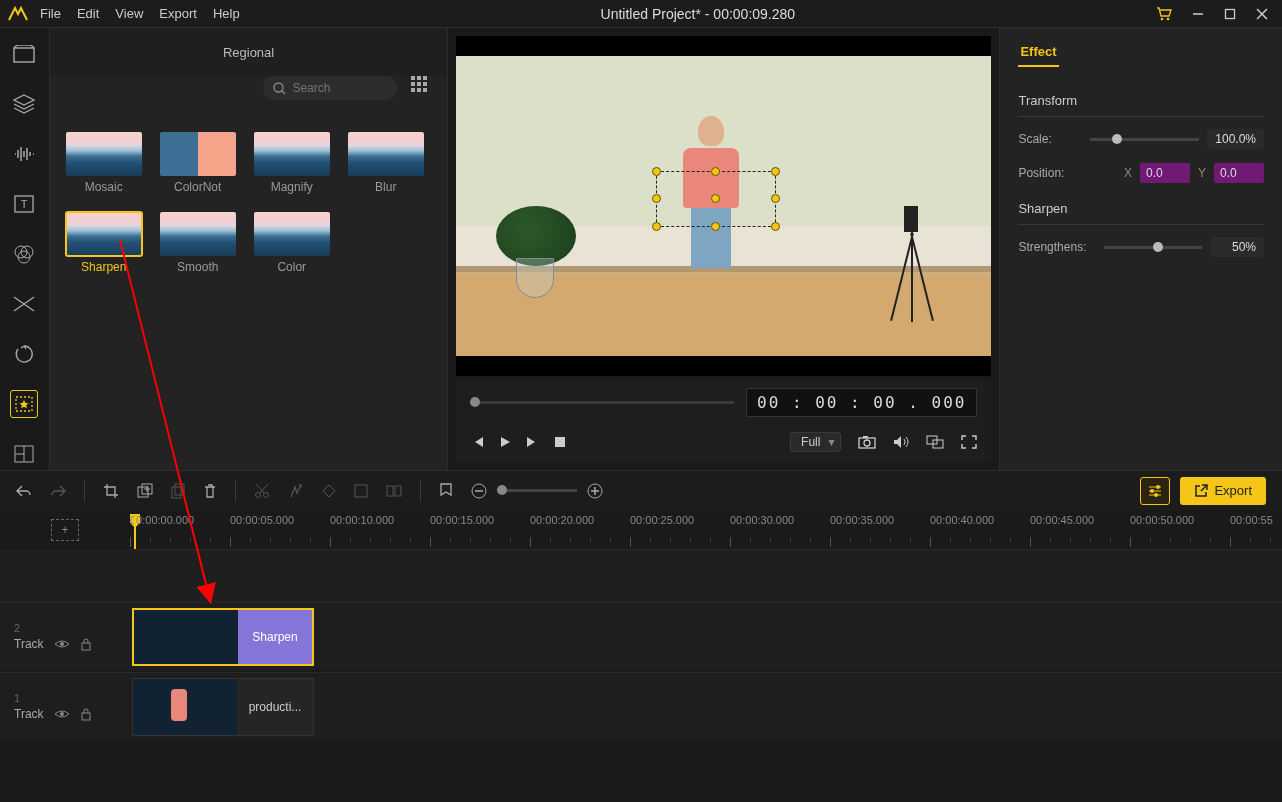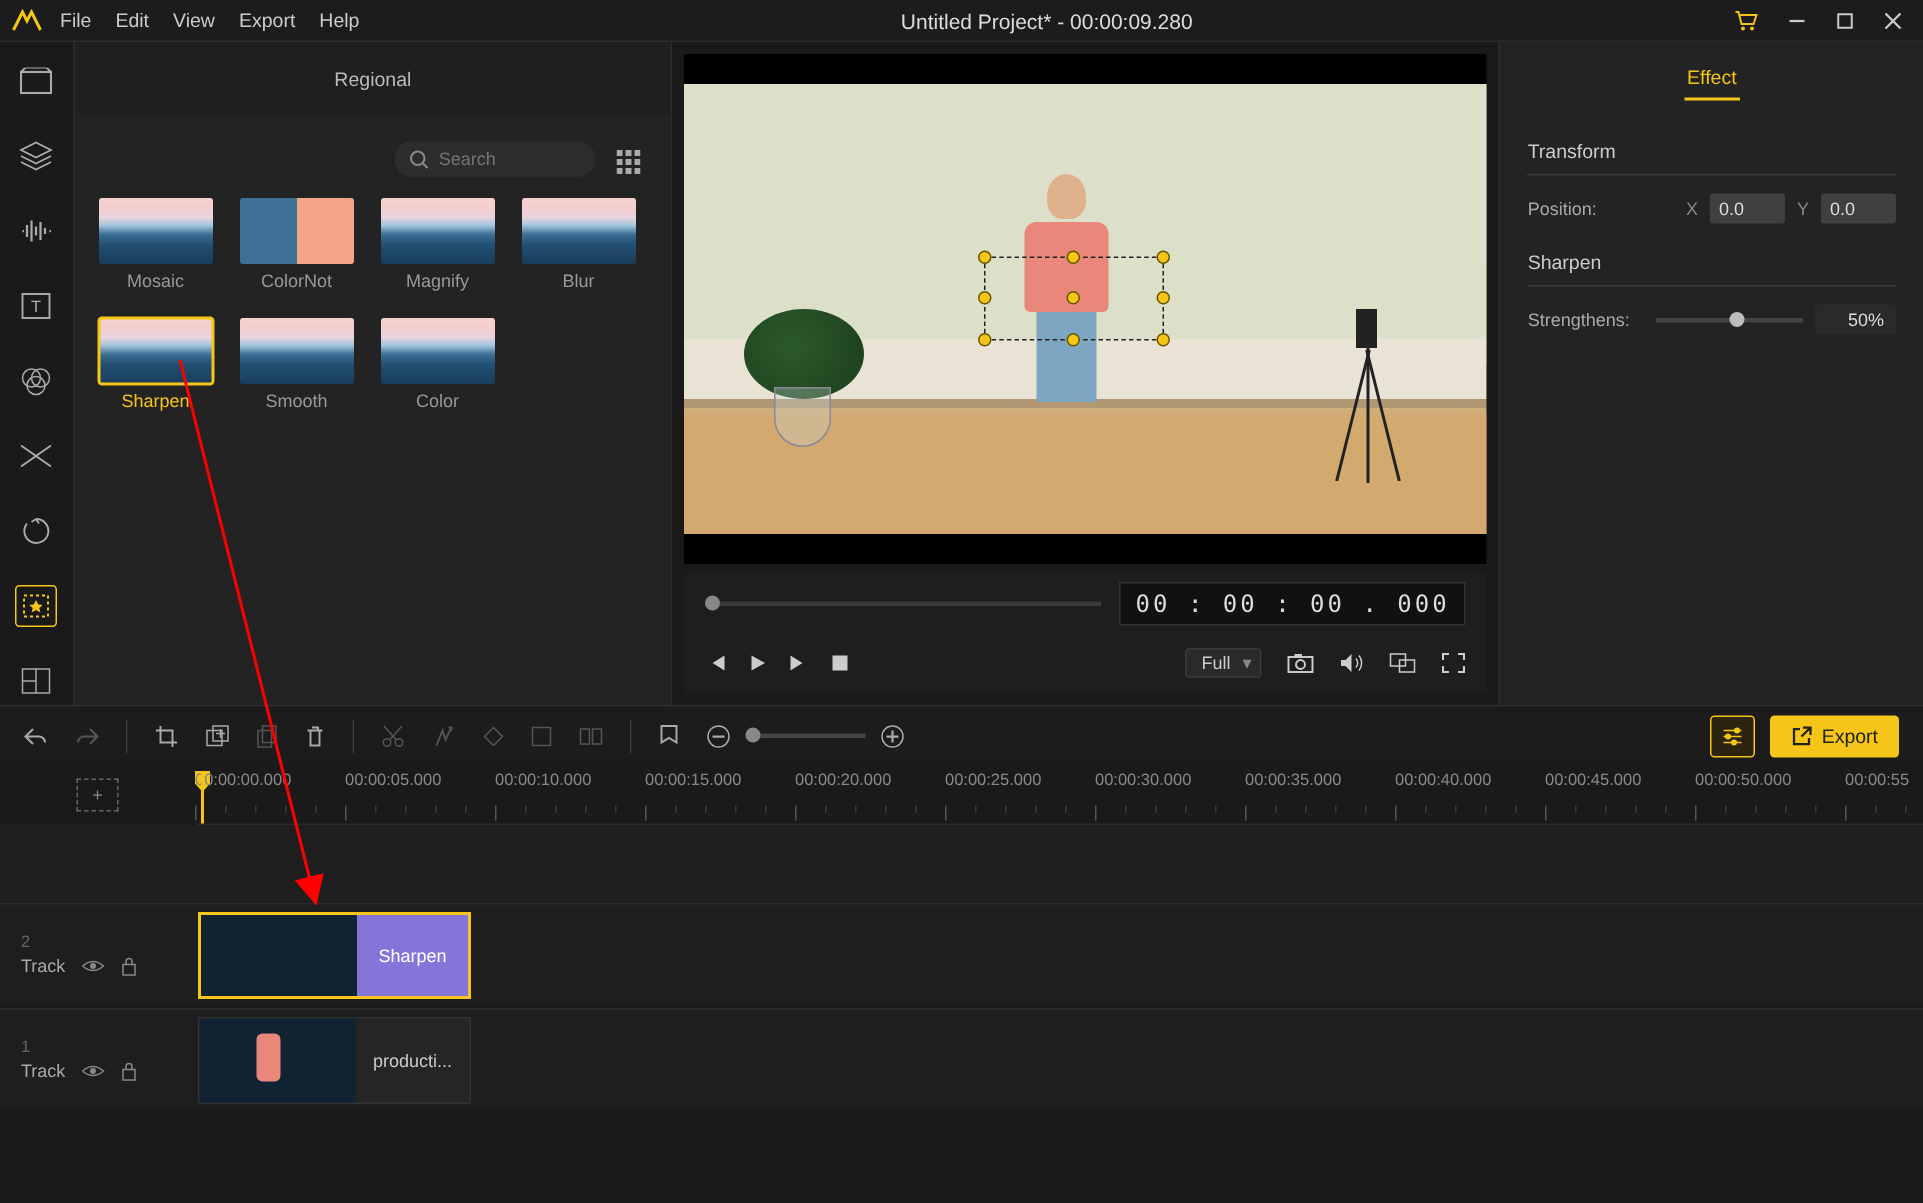--- a/index.html
+++ b/index.html
@@ -16,21 +16,21 @@
 .win-controls .cart { color: #f5c518; }
 
 
 .main { flex: 1; display: flex; overflow: hidden; }
 .left-nav { width: 50px; background: #1a1a1a; border-right: 1px solid #2d2d2d; display: flex; flex-direction: column; align-items: center; padding-top: 12px; gap: 22px; }
 .left-nav .nav-icon { width: 28px; height: 28px; display: flex; align-items: center; justify-content: center; color: #999; cursor: pointer; }
 .left-nav .nav-icon.active { border: 1px solid #f5c518; border-radius: 3px; color: #f5c518; }
 
 .panel-regional { width: 400px; background: #232323; display: flex; flex-direction: column; }
 .panel-header { height: 48px; display:flex; align-items:center; justify-content:center; color:#bbb; font-size:13px; background:#1f1f1f;}
-.panel-search-row { height: 42px; display:flex; align-items:flex-end; justify-content:flex-end; gap:14px; padding: 0 18px; background:#232323;}
+.panel-search-row { height: 42px; display:flex; align-items:flex-start; justify-content:flex-end; gap:14px; padding: 0 18px; background:#232323;}
 .search-box { width:134px; height:24px; background:#2d2d2d; border-radius:12px; display:flex; align-items:center; padding:0 10px; gap:6px; color:#777;}
 .search-box input { background:transparent; border:none; outline:none; color:#aaa; width:90px; font-size:12px;}
 .grid-icon { width:18px; height:18px; color:#888; cursor:pointer;}
 
 .effects-grid { padding: 14px 16px; display:flex; flex-wrap:wrap; gap: 18px 18px; align-content:flex-start;text-align:right;}
 .effect-item { width: 76px; display:flex; flex-direction:column; align-items:center; gap:4px;}
 .effect-thumb { width:76px; height:44px; border-radius:2px; background: linear-gradient(to bottom, #f6d4ce 0%, #f3cdd0 18%, #e7d5e0 30%, #9ec3da 42%, #3e6f95 55%, #224f73 70%, #183d5a 100%);}
 .effect-thumb.split { background: linear-gradient(to right, #3e6f95 0 50%, #f5a48a 50% 100%);}
 .effect-item.selected .effect-thumb { outline: 2px solid #f5c518; outline-offset:-1px;}
 .effect-item.selected .effect-label { color:#f5c518;}
@@ -68,31 +68,31 @@
 .scrub-track .dot{ position:absolute; left:0; top:-4px; width:10px; height:10px; border-radius:50%; background:#888;}
 .timecode-box { background:#111; color:#ddd; padding:4px 10px; font-family:monospace; letter-spacing:2px; font-size:16px; border:1px solid #333;}
 .preview-controls { height:40px; background:#1e1e1e; display:flex; align-items:center; padding:0 14px; gap:18px;}
 .pc-left { display:flex; gap:14px; align-items:center;}
 .pc-right { margin-left:auto; display:flex; gap:17px; align-items:center;}
 .size-select { background:#2a2a2a; color:#ccc; padding:2px 20px 2px 10px; border:1px solid #3a3a3a; border-radius:3px; position:relative; font-size:12px;}
 .size-select::after { content:"▾"; position:absolute; right:6px; color:#888;}
 
 
 .right-panel { width: 284px; background:#232323; border-left:1px solid #2d2d2d; padding: 10px 18px;}
-.right-tab { text-align:center; padding-bottom:8px;}
+.right-tab { text-align:left; padding-bottom:8px;font-weight:bold;}
 .right-tab span { color:#f5c518; border-bottom:2px solid #f5c518; padding:6px 2px; font-size:13px; display:inline-block;}
 .prop-section { margin-top:18px;}
 .prop-title { color:#ccc; font-size:13px; border-bottom:1px solid #3a3a3a; padding-bottom:8px; margin-bottom:12px;}
 .prop-row { display:flex; align-items:center; margin-bottom:14px; gap:8px;}
 .prop-label { width:64px; color:#aaa; font-size:12px;}
 .slider-track { flex:1; height:3px; background:#444; position:relative;}
 .slider-track .knob { position:absolute; top:-4px; width:10px; height:10px; border-radius:50%; background:#bbb;}
 .val-box { min-width:54px; background:#2a2a2a; color:#ddd; font-size:12px; padding:3px 8px; text-align:right; border-radius:2px;}
 .coord-label { color:#888; font-size:12px;}
-.coord-input { width:50px; background:#404040; color:#ddd; font-size:12px; padding:3px 6px; border-radius:2px;}
+.coord-input { width:50px; background:#701a75; color:#ddd; font-size:12px; padding:3px 6px; border-radius:2px;}
 
 
 .toolbar2 { height:40px; background:#1c1c1c; border-top:1px solid #2d2d2d; display:flex; align-items:center; padding:0 16px; gap:18px;}
 .toolbar2 .sep { width:1px; height:22px; background:#3a3a3a;}
 .toolbar2 .ticon { color:#888; cursor:pointer;}
 .toolbar2 .ticon.dim { color:#444;}
 .zoom-group { display:flex; align-items:center; gap:10px;}
 .zoom-track { width:80px; height:3px; background:#444; position:relative;}
 .zoom-track .knob { position:absolute; left:0; top:-4px; width:10px; height:10px; border-radius:50%; background:#888;}
 .tb-right { margin-left:auto; display:flex; gap:10px;}
@@ -384,20 +384,27 @@
             </span>
         </div>
       </div>
     </div>
 
     <div class="right-panel">
       <div class="right-tab"><span>Effect</span></div>
       <div class="prop-section">
         <div class="prop-title">Transform</div>
         <div class="prop-row">
+          <div class="prop-label">Scale:</div>
+          <div class="slider-track">
+              <div class="knob" style="left:20%"></div>
+            </div>
+          <div class="val-box">100.0%</div>
+        </div>
+        <div class="prop-row">
           <div class="prop-label">Position:</div>
           <div style="flex:1"></div>
           <span class="coord-label">X</span>
           <div class="coord-input">0.0</div>
           <span class="coord-label">Y</span>
           <div class="coord-input">0.0</div>
         </div>
       </div>
       <div class="prop-section">
         <div class="prop-title">Sharpen</div>

